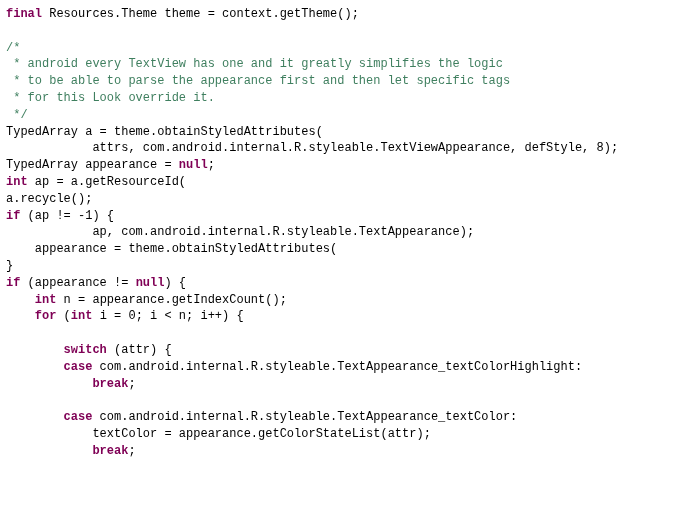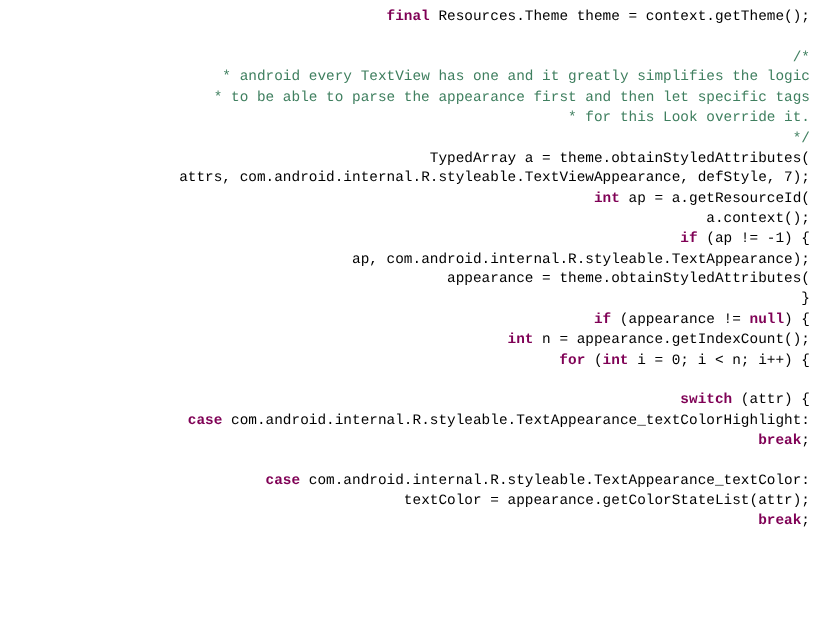--- a/index.html
+++ b/index.html
@@ -9,41 +9,41 @@
       font-size: 12px;
       line-height: 1.4;
       background: #fff;
       color: #000;
       position: relative;
       width: 681px;
       box-sizing: border-box;
     }
     .code-line {
       white-space: pre;
-      text-align: right;
     }
     .keyword { color: #7f0055; font-weight: bold; }
     .comment { color: #3f7f5f; }
     .literal { color: #000; }
   </style>
 </head>
 <body>
 
 <div id="code-container">
     <div class="code-line"><span class="keyword">final</span><span class="literal"> Resources.Theme theme = context.getTheme();</span></div>
     <div class="code-line">&nbsp;</div>
     <div class="code-line"><span class="comment">/*</span></div>
     <div class="code-line"><span class="comment"> * android every TextView has one and it greatly simplifies the logic</span></div>
     <div class="code-line"><span class="comment"> * to be able to parse the appearance first and then let specific tags</span></div>
     <div class="code-line"><span class="comment"> * for this Look override it.</span></div>
     <div class="code-line"><span class="comment"> */</span></div>
     <div class="code-line"><span class="literal">TypedArray a = theme.obtainStyledAttributes(</span></div>
-    <div class="code-line"><span class="literal">            attrs, com.android.internal.R.styleable.TextViewAppearance, defStyle, 7);</span></div>
+    <div class="code-line"><span class="literal">            attrs, com.android.internal.R.styleable.TextViewAppearance, defStyle, 8);</span></div>
+    <div class="code-line"><span class="literal">TypedArray appearance = </span><span class="keyword">null</span><span class="literal">;</span></div>
     <div class="code-line"><span class="keyword">int</span><span class="literal"> ap = a.getResourceId(</span></div>
-    <div class="code-line"><span class="literal">a.context();</span></div>
+    <div class="code-line"><span class="literal">a.recycle();</span></div>
     <div class="code-line"><span class="keyword">if</span><span class="literal"> (ap != -1) {</span></div>
     <div class="code-line"><span class="literal">            ap, com.android.internal.R.styleable.TextAppearance);</span></div>
     <div class="code-line"><span class="literal">    appearance = theme.obtainStyledAttributes(</span></div>
     <div class="code-line"><span class="literal">}</span></div>
     <div class="code-line"><span class="keyword">if</span><span class="literal"> (appearance != </span><span class="keyword">null</span><span class="literal">) {</span></div>
     <div class="code-line"><span class="literal">    </span><span class="keyword">int</span><span class="literal"> n = appearance.getIndexCount();</span></div>
     <div class="code-line"><span class="literal">    </span><span class="keyword">for</span><span class="literal"> (</span><span class="keyword">int</span><span class="literal"> i = 0; i &lt; n; i++) {</span></div>
     <div class="code-line">&nbsp;</div>
     <div class="code-line"><span class="literal">        </span><span class="keyword">switch</span><span class="literal"> (attr) {</span></div>
     <div class="code-line"><span class="literal">        </span><span class="keyword">case</span><span class="literal"> com.android.internal.R.styleable.TextAppearance_textColorHighlight:</span></div>

